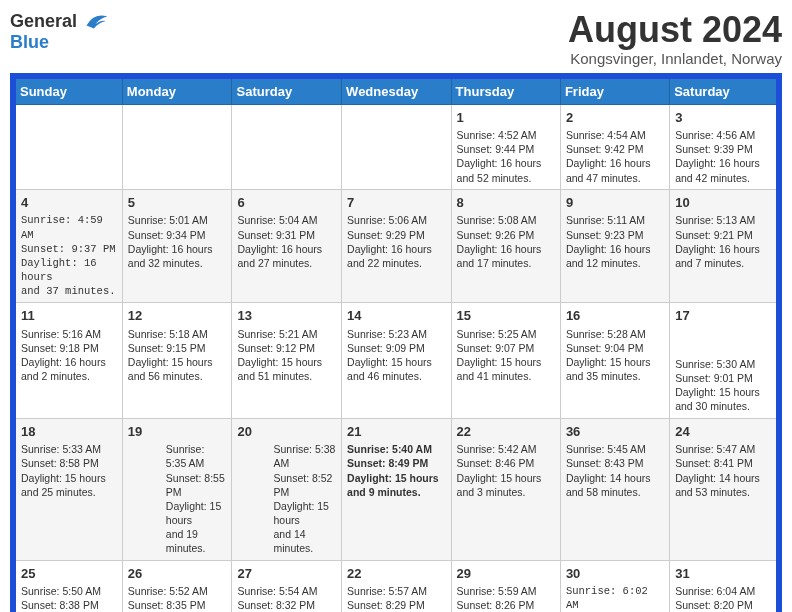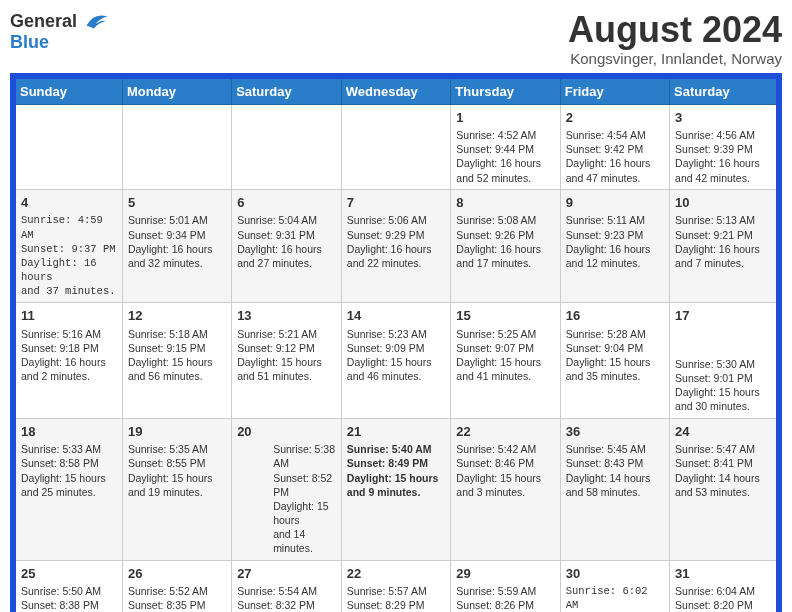--- a/index.html
+++ b/index.html
@@ -276,21 +276,21 @@
       <tr>
         <td>
           <span class="day-number">18</span>
           <div class="day-info" style="white-space: pre-line;">Sunrise: 5:33 AM
 Sunset: 8:58 PM
 Daylight: 15 hours
 and 25 minutes.</div>
         </td>
         <td>
           <span class="day-number">19</span>
-          <div class="day-info" style="white-space: pre-line;">Sunrise: 5:35 AM
+          <div class="day-info" style="white-space: pre-line; margin-left: 38px;">Sunrise: 5:35 AM
 Sunset: 8:55 PM
 Daylight: 15 hours
 and 19 minutes.</div>
         </td>
         <td>
           <span class="day-number">20</span>
           <div class="day-info" style="white-space: pre-line; margin-left: 36px;">Sunrise: 5:38 AM
 Sunset: 8:52 PM
 Daylight: 15 hours
 and 14 minutes.</div>

